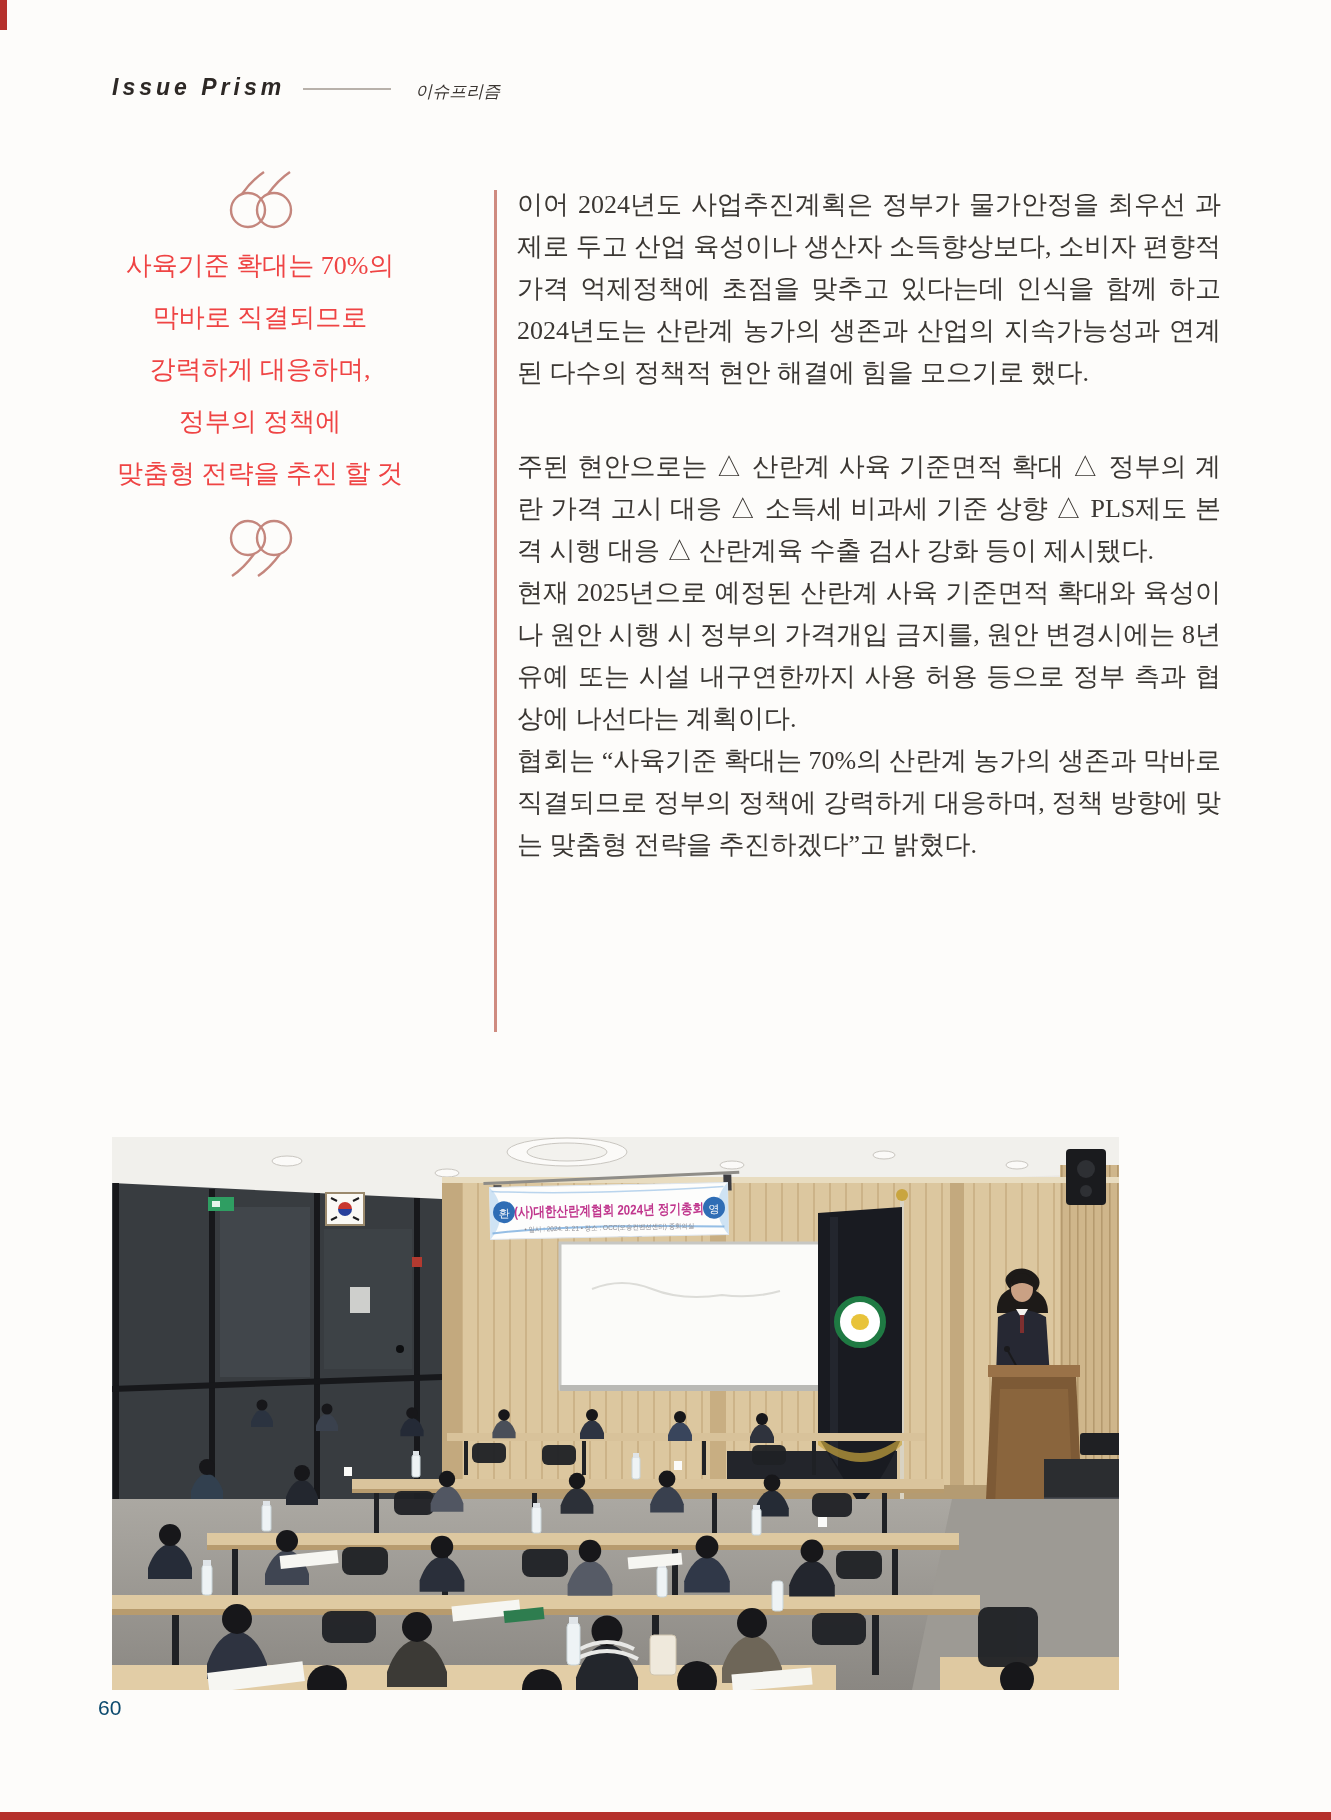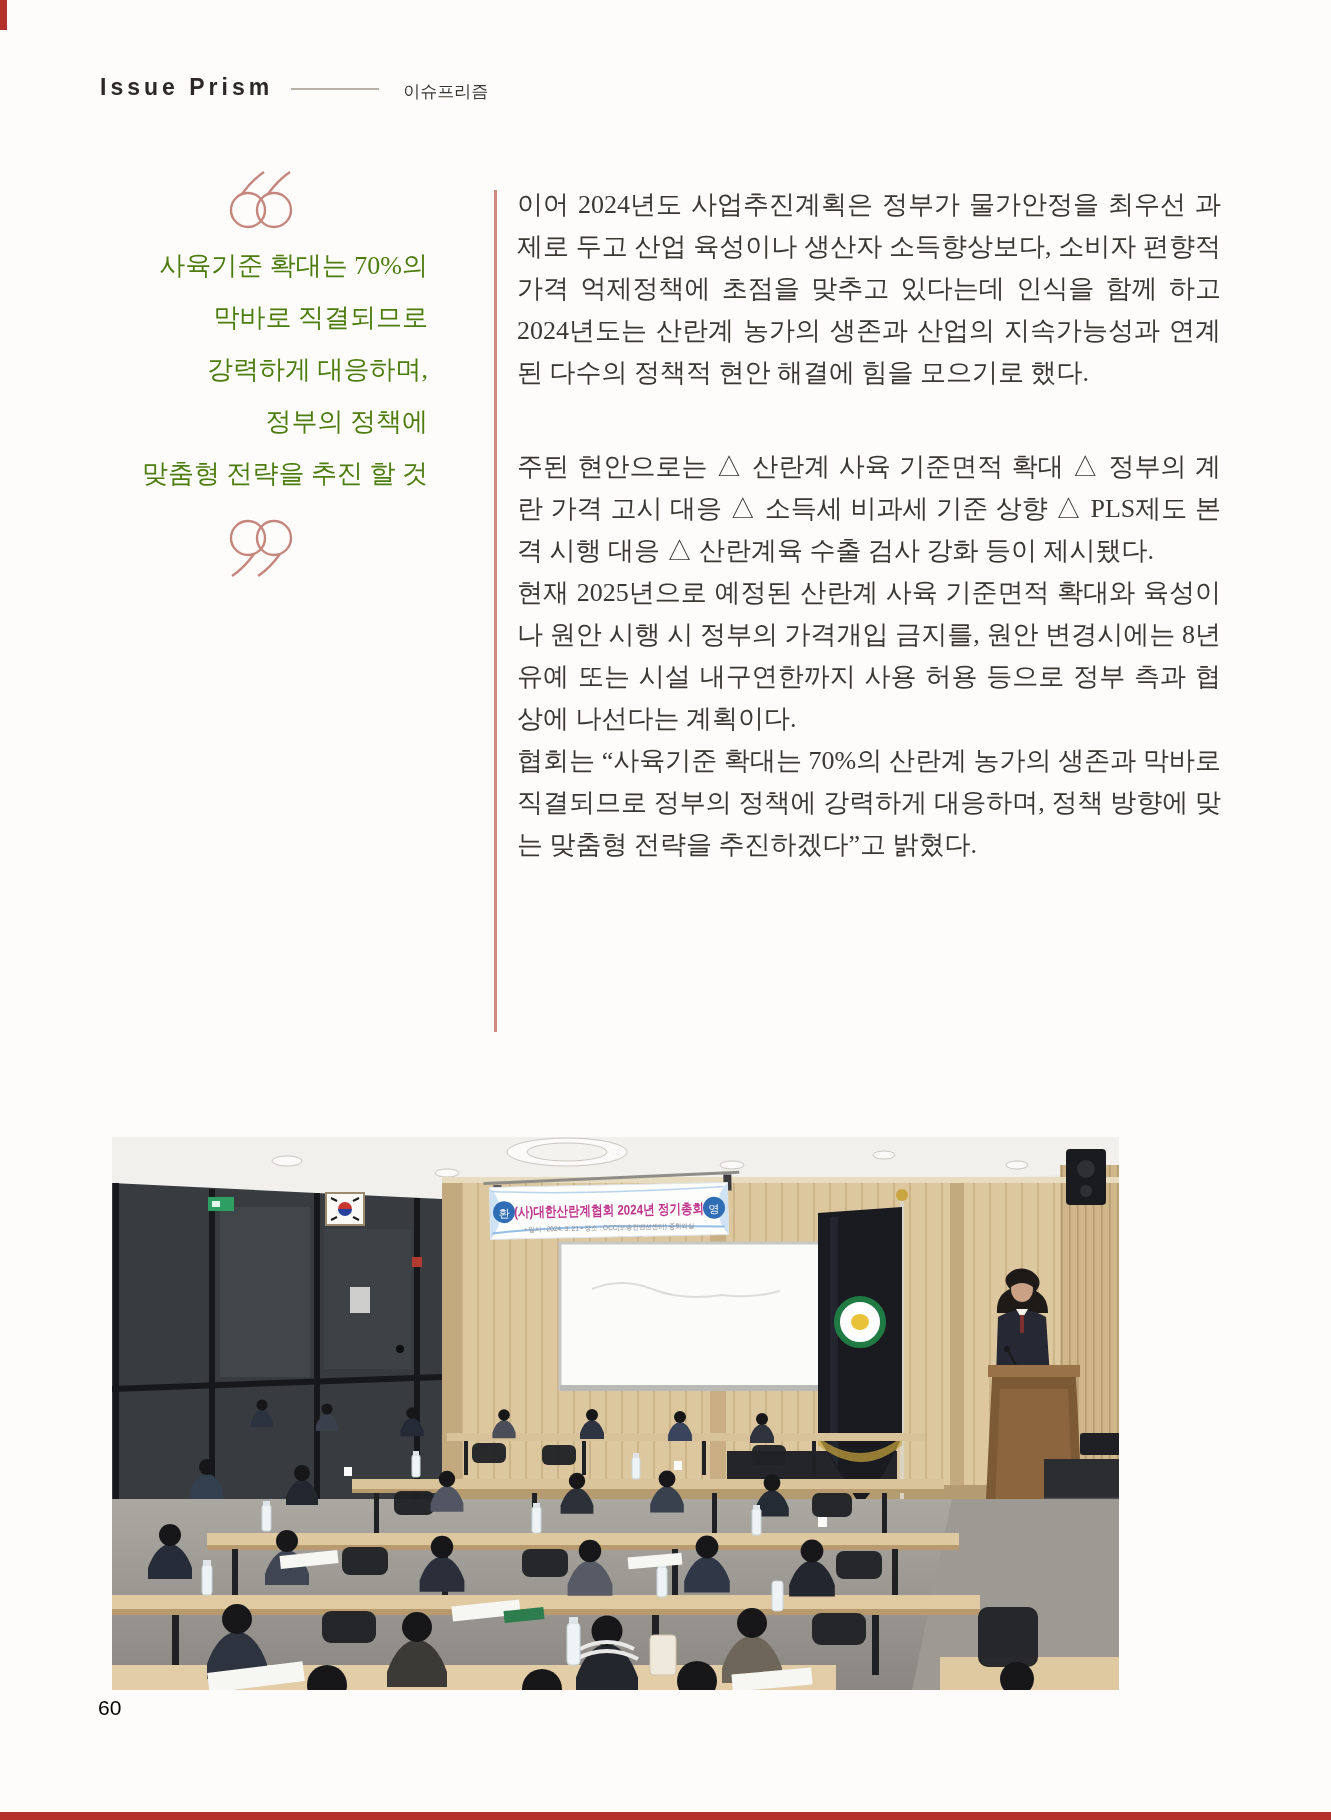--- a/index.html
+++ b/index.html
@@ -5,48 +5,48 @@
   html,body{margin:0;padding:0;}
   body{width:1331px;height:1820px;background:#fdfcfa;position:relative;overflow:hidden;
        font-family:"Liberation Serif", serif;}
   .page{position:absolute;inset:0;background:#fdfcfa;}
 
   
   .corner-tick{position:absolute;left:0;top:0;width:7px;height:30px;background:#b5312c;}
   .bottom-bar{position:absolute;left:0;top:1812px;width:1331px;height:8px;background:#b5312c;}
 
   
-  .hdr{position:absolute;left:100px;top:74px;width:1100px;height:34px;}
+  .hdr{position:absolute;left:112px;top:74px;width:1100px;height:34px;font-style:italic;}
   .hdr-en{font-family:"Liberation Sans", sans-serif;font-weight:bold;font-size:23px;
           letter-spacing:4px;color:#2d2825;}
   .hdr-rule{display:inline-block;width:88px;height:2px;background:#b8b1aa;margin:0 24px 4px 18px;vertical-align:middle;}
   .hdr-ko{font-family:"Liberation Sans", sans-serif;font-size:17px;color:#3a3531;vertical-align:middle;}
 
   
-  .pullquote{position:absolute;left:92px;top:168px;width:336px;text-align:right;color:#4d7c0f;}
+  .pullquote{position:absolute;left:92px;top:168px;width:336px;text-align:center;color:#ef4444;}
   .qmark{display:block;margin:0 auto 6px auto;}
   .qmark.close{margin-top:14px;}
   .q-lines{font-size:26px;line-height:52px;letter-spacing:0px;}
   .q-line{white-space:nowrap;}
 
   
   .article-rule{position:absolute;left:494px;top:190px;width:3px;height:842px;background:#cf8b80;}
   .article{position:absolute;left:517px;top:184px;width:704px;color:#3b3733;}
   .article h1{margin:0 0 58px 0;font-family:"Liberation Sans", sans-serif;font-weight:bold;
               font-size:25px;line-height:39px;color:#362b27;letter-spacing:-0.5px;}
   .article p{margin:0;font-size:26px;line-height:42px;text-align:justify;text-justify:inter-word;}
   .article p.gap-after{margin-bottom:52px;}
 
   
   .photo{position:absolute;left:112px;top:1137px;width:1007px;height:553px;margin:0;
          overflow:hidden;background:#e9e7e2;}
   .photo svg{display:block;}
 
   .page-number{position:absolute;left:98px;top:1696px;font-family:"Liberation Sans", sans-serif;
-               font-size:21px;color:#000000;}
+               font-size:21px;color:#0c4a6e;}
 </style>
 </head>
 <body>
 
 <div class="page">
 
   <div class="corner-tick"></div>
 
   <div class="hdr">
     <span class="hdr-en">Issue Prism</span><span class="hdr-rule"></span><span class="hdr-ko">이슈프리즘</span>

